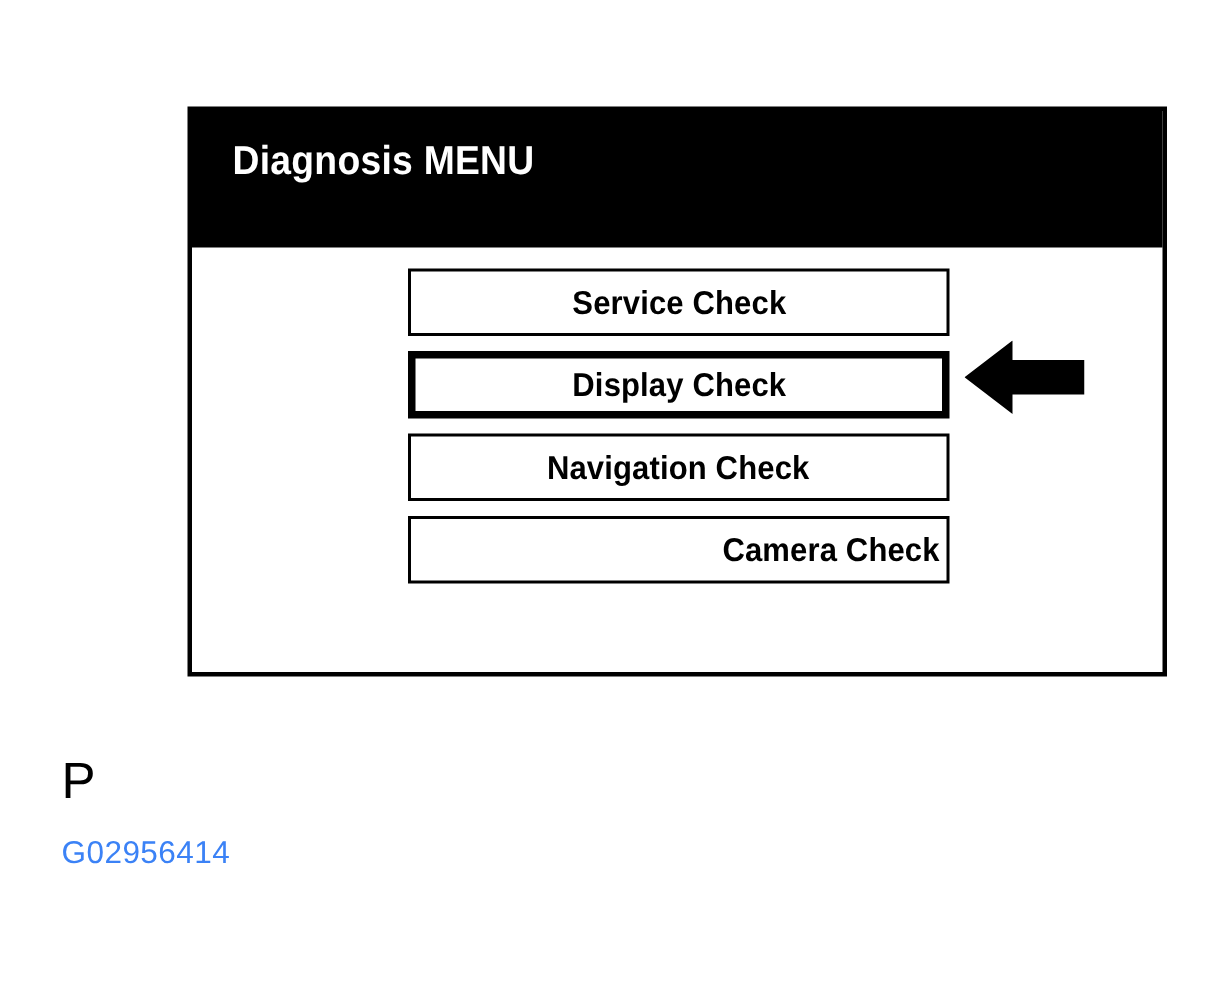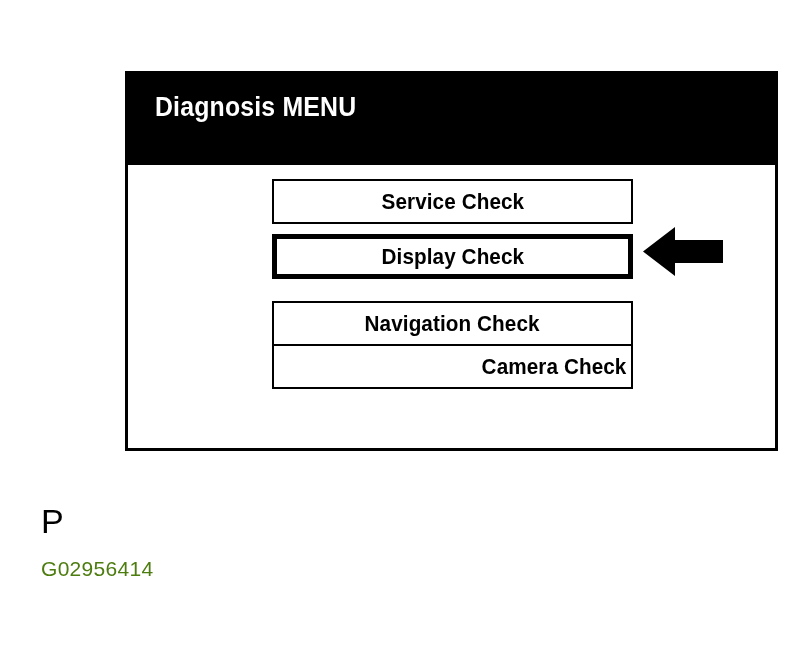--- a/index.html
+++ b/index.html
@@ -90,21 +90,21 @@
     font-weight: bold;
     font-size: 22px;
     color: #000000;
     letter-spacing: 0.1px;
     white-space: nowrap;
     transform: scaleX(0.94);
   }
 
   .mb0 { top: 14px; }
   .mb1 { top: 69px; }
-  .mb2 { top: 124px; margin-top: 12px; }
+  .mb2 { top: 124px; }
   .mb3 { top: 179px; justify-content: flex-end; }
   .mb4 { top: 234px; }
 
   
   #pointer-arrow {
     position: absolute;
     left: 639px;
     top: 227px;
     width: 80px;
     height: 49px;
@@ -121,21 +121,21 @@
     color: #000000;
     line-height: 36px;
   }
   #caption-code {
     position: absolute;
     left: 37px;
     top: 557px;
     font-family: "Liberation Sans", sans-serif;
     font-size: 21px;
     font-weight: normal;
-    color: #4d7c0f;
+    color: #3b82f6;
     line-height: 24px;
     letter-spacing: 0.3px;
   }
 </style>
 </head>
 <body>
 
 <div id="illustration">
 
   <div id="screen-frame">

